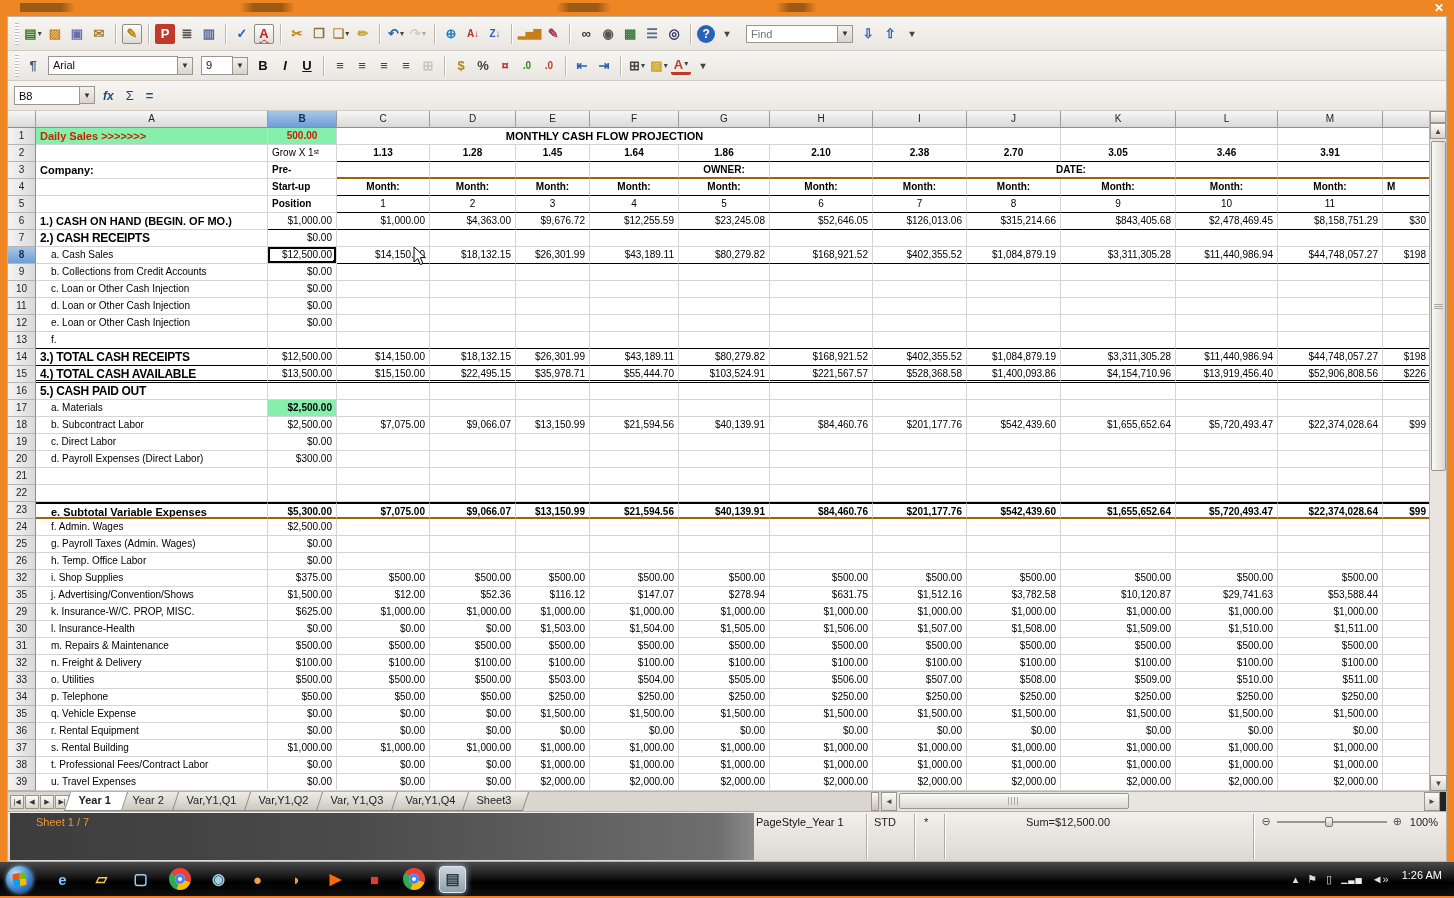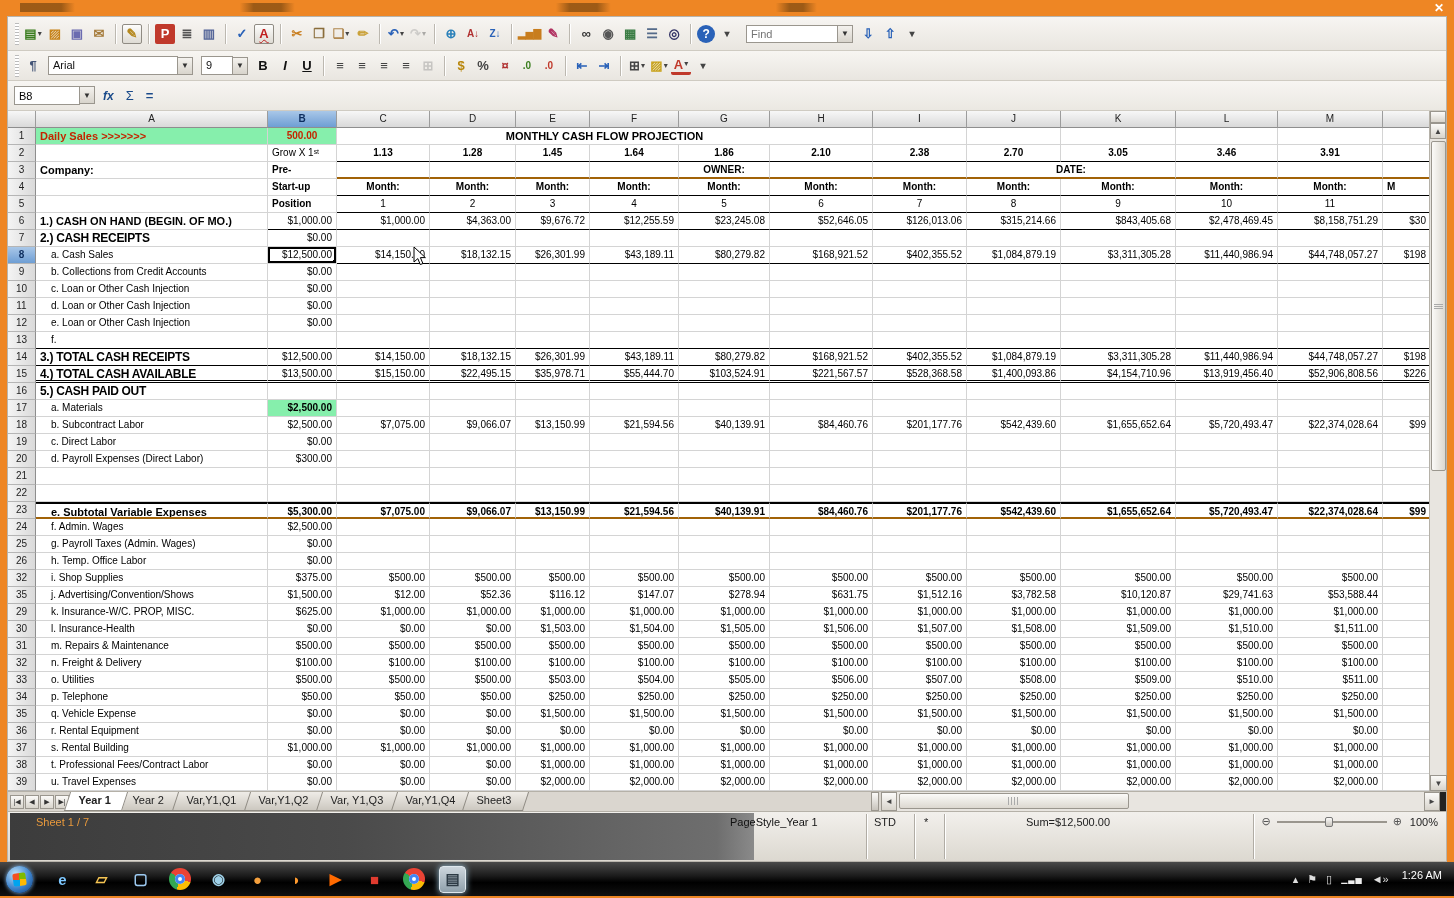--- a/index.html
+++ b/index.html
@@ -106,21 +106,21 @@
   .hthumb{position:absolute;left:2px;top:1px;height:16px;width:230px;border:1px solid #9a968e;border-radius:2px;
           background:linear-gradient(#fbfaf8,#dcd8d0);display:flex;align-items:center;justify-content:center;}
   .hthumb .g{width:12px;height:8px;background:repeating-linear-gradient(90deg,#aaa 0 1px,transparent 1px 3px);}
   .hend{width:6px;background:#222;}
   
   .statusbar{flex:1;min-height:22px;position:relative;background:linear-gradient(#f2f0ec,#dcd8d0);
              border-top:1px solid #b5b1a8;font-size:11px;color:#222;}
   .sb-overlay{position:absolute;left:2px;top:1px;bottom:1px;width:744px;
               background:linear-gradient(90deg,#3c3c3c,#4a4a4a 45%,#6e6e6e 95%,#8a8a8a);}
   .sb-sheet{position:absolute;left:28px;top:4px;color:#e8993c;font-size:11px;z-index:2;}
-  .sb-pagestyle{position:absolute;left:722px;top:4px;color:#111;z-index:2;}
+  .sb-pagestyle{position:absolute;left:748px;top:4px;color:#111;z-index:2;}
   .sb-std{position:absolute;left:866px;top:4px;}
   .sb-mod{position:absolute;left:916px;top:4px;}
   .sb-sum{position:absolute;left:960px;width:200px;text-align:center;top:4px;}
   .sb-sep{position:absolute;top:2px;bottom:2px;width:1px;background:#b0aca4;box-shadow:1px 0 0 #fff;}
   .zoomctl{position:absolute;right:44px;top:3px;display:flex;align-items:center;gap:6px;color:#555;}
   .zoomctl .track{width:110px;height:2px;background:#9a968e;position:relative;}
   .zoomctl .knob{position:absolute;left:48px;top:-4px;width:8px;height:10px;background:linear-gradient(#fbfaf8,#c8c4bc);
                  border:1px solid #777;border-radius:2px;}
   .sb-zoomval{position:absolute;right:8px;top:4px;}
   

